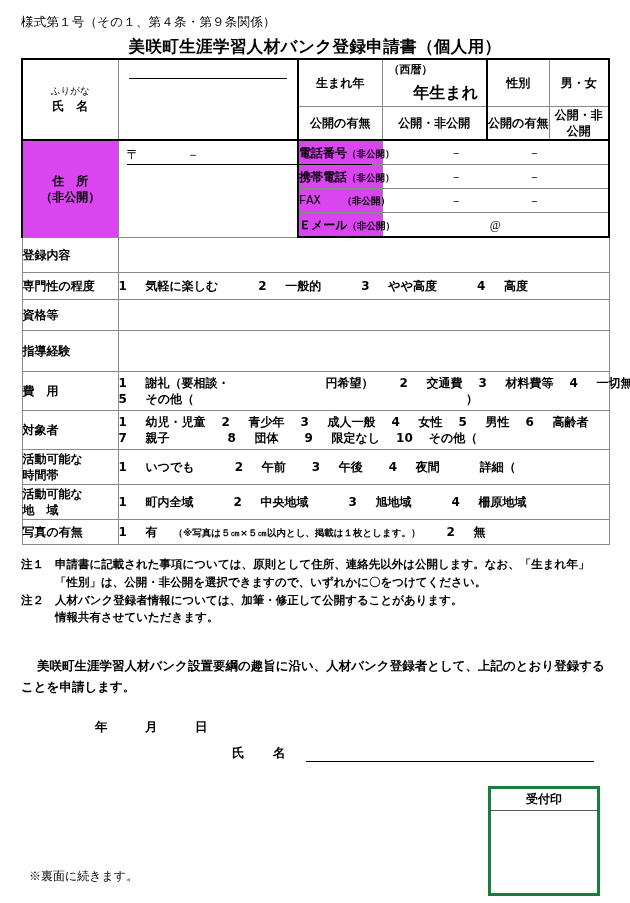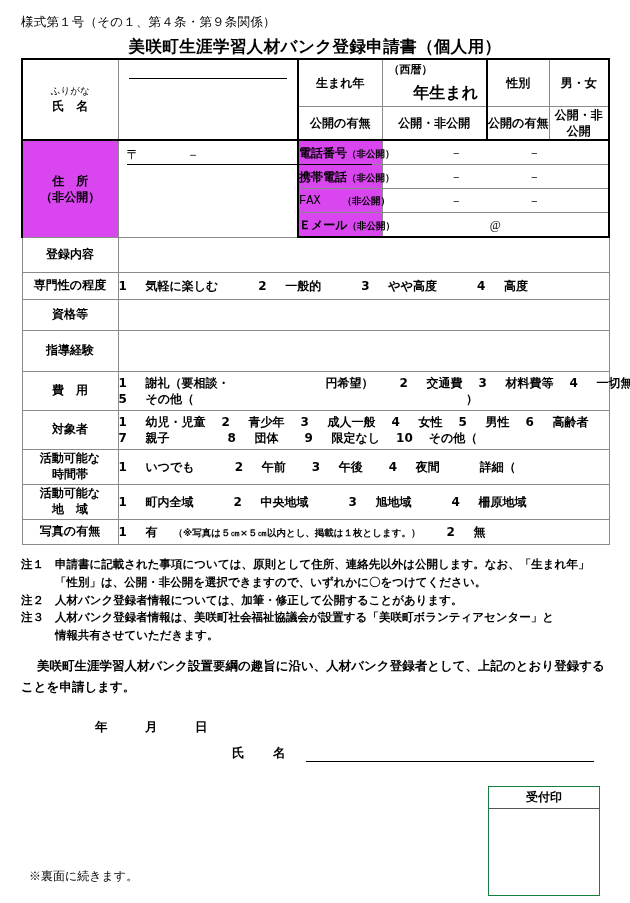--- a/index.html
+++ b/index.html
@@ -175,22 +175,21 @@
     height: 23px;
   }
   .dash-pair span {
     display: inline-block;
     width: 78px;
     text-align: center;
   }
 
   
   .rowlabel {
-    text-align: center;
-    font-family: Liberation Mono, monospace;
+    font-family: Liberation Serif, serif;
     font-weight: bold;
     font-size: 11.5px;
     line-height: 1.25;
     white-space: nowrap;
   }
   .opts {
     font-family: "DejaVu Sans", "Liberation Sans", sans-serif;
     font-weight: bold;
     font-size: 11.5px;
     padding: 2px 0 2px 8px;
@@ -308,21 +307,21 @@
   }
   .office-table td.blank { }
 
   
   .stamp-box {
     position: absolute;
     left: 488px;
     top: 786px;
     width: 112px;
     height: 110px;
-    border: 1px solid #15803d;
+    border: 3px solid #15803d;
     box-sizing: border-box;
   }
   .stamp-head {
     height: 21px;
     line-height: 21px;
     text-align: center;
     border-bottom: 1px solid #555;
     font-family: "DejaVu Sans", "Liberation Sans", sans-serif;
     font-weight: bold;
     font-size: 12px;
@@ -546,24 +545,20 @@
       <div class="note-tag">注１</div>
       <div class="note-body">申請書に記載された事項については、原則として住所、連絡先以外は公開します。なお、「生まれ年」</div>
     </div>
     <div class="note-cont">「性別」は、公開・非公開を選択できますので、いずれかに〇をつけてください。</div>
 
     <div class="note-row">
       <div class="note-tag">注２</div>
       <div class="note-body">人材バンク登録者情報については、加筆・修正して公開することがあります。</div>
     </div>
 
-    <div class="note-row">
-      <div class="note-tag">注３</div>
-      <div class="note-body">人材バンク登録者情報は、美咲町社会福祉協議会が設置する「美咲町ボランティアセンター」と</div>
-    </div>
     <div class="note-cont">情報共有させていただきます。</div>
   </div>
 
   <div class="statement">美咲町生涯学習人材バンク設置要綱の趣旨に沿い、人材バンク登録者として、上記のとおり登録することを申請します。</div>
 
   <div class="date-line">
     <span class="d-y">年</span><span class="d-m">月</span><span>日</span>
   </div>
 
   <div class="sig-row">

